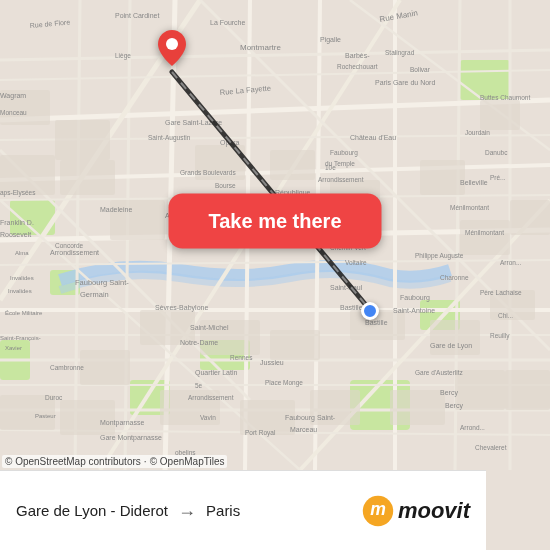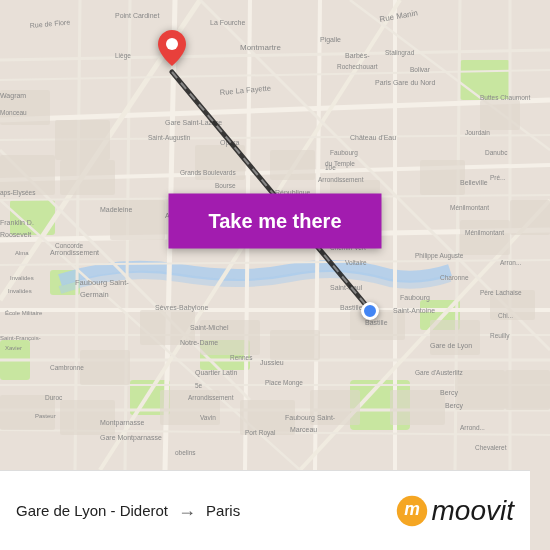--- a/index.html
+++ b/index.html
@@ -20,24 +20,24 @@
     .map-svg {
       position: absolute;
       top: 0; left: 0;
       width: 100%; height: 100%;
     }
     .take-me-there-btn {
       position: absolute;
       left: 50%;
       top: 47%;
       transform: translate(-50%, -50%);
-      background: #a21caf;
+      background: #ef4444;
       color: white;
       border: none;
-      border-radius: 0;
+      border-radius: 14px;
       padding: 16px 40px;
       font-size: 20px;
       font-weight: bold;
       cursor: pointer;
       white-space: nowrap;
       box-shadow: 0 2px 8px rgba(0,0,0,0.3);
       z-index: 10;
     }
     .origin-marker {
       position: absolute;
@@ -69,21 +69,21 @@
       bottom: 2px;
       left: 2px;
       font-size: 10px;
       color: #444;
       background: rgba(255,255,255,0.7);
       padding: 1px 3px;
       border-radius: 2px;
       z-index: 10;
     }
     .footer {
-      width: 530px;
+      width: 486px;
       height: 80px;
       background: white;
       display: flex;
       align-items: center;
       justify-content: space-between;
       padding: 0 16px;
       border-top: 1px solid #ddd;
     }
     .footer-route {
       display: flex;
@@ -105,22 +105,22 @@
       color: #222;
       font-weight: 500;
       text-align: right;
     }
     .moovit-logo {
       display: flex;
       align-items: center;
       gap: 4px;
     }
     .moovit-text {
-      font-size: 28px;
-      font-weight: normal;
+      font-size: 22px;
+      font-weight: bold;
       color: #1a1a1a;
       font-style: italic;
     }
     .moovit-icon {
       width: 32px;
       height: 32px;
     }
   </style>
 </head>
 <body>
@@ -303,20 +303,21 @@
     <svg viewBox="0 0 28 36" xmlns="http://www.w3.org/2000/svg">
       <path d="M14 0 C6.3 0 0 6.3 0 14 C0 24.5 14 36 14 36 C14 36 28 24.5 28 14 C28 6.3 21.7 0 14 0Z" fill="#e8403b"></path>
       <circle cx="14" cy="14" r="6" fill="white"></circle>
     </svg>
   </div>
 
   <div class="origin-marker"></div>
 
   <button class="take-me-there-btn">Take me there</button>
 
+  <div class="attribution">© OpenStreetMap contributors · © OpenMapTiles</div>
 </div>
 
 <div class="footer">
   <div class="footer-route">
     <span class="footer-origin">Gare de Lyon - Diderot</span>
     <span class="footer-arrow">→</span>
     <span class="footer-dest">Paris</span>
   </div>
   <div class="moovit-logo">
     <svg class="moovit-icon" viewBox="0 0 40 40" xmlns="http://www.w3.org/2000/svg">

